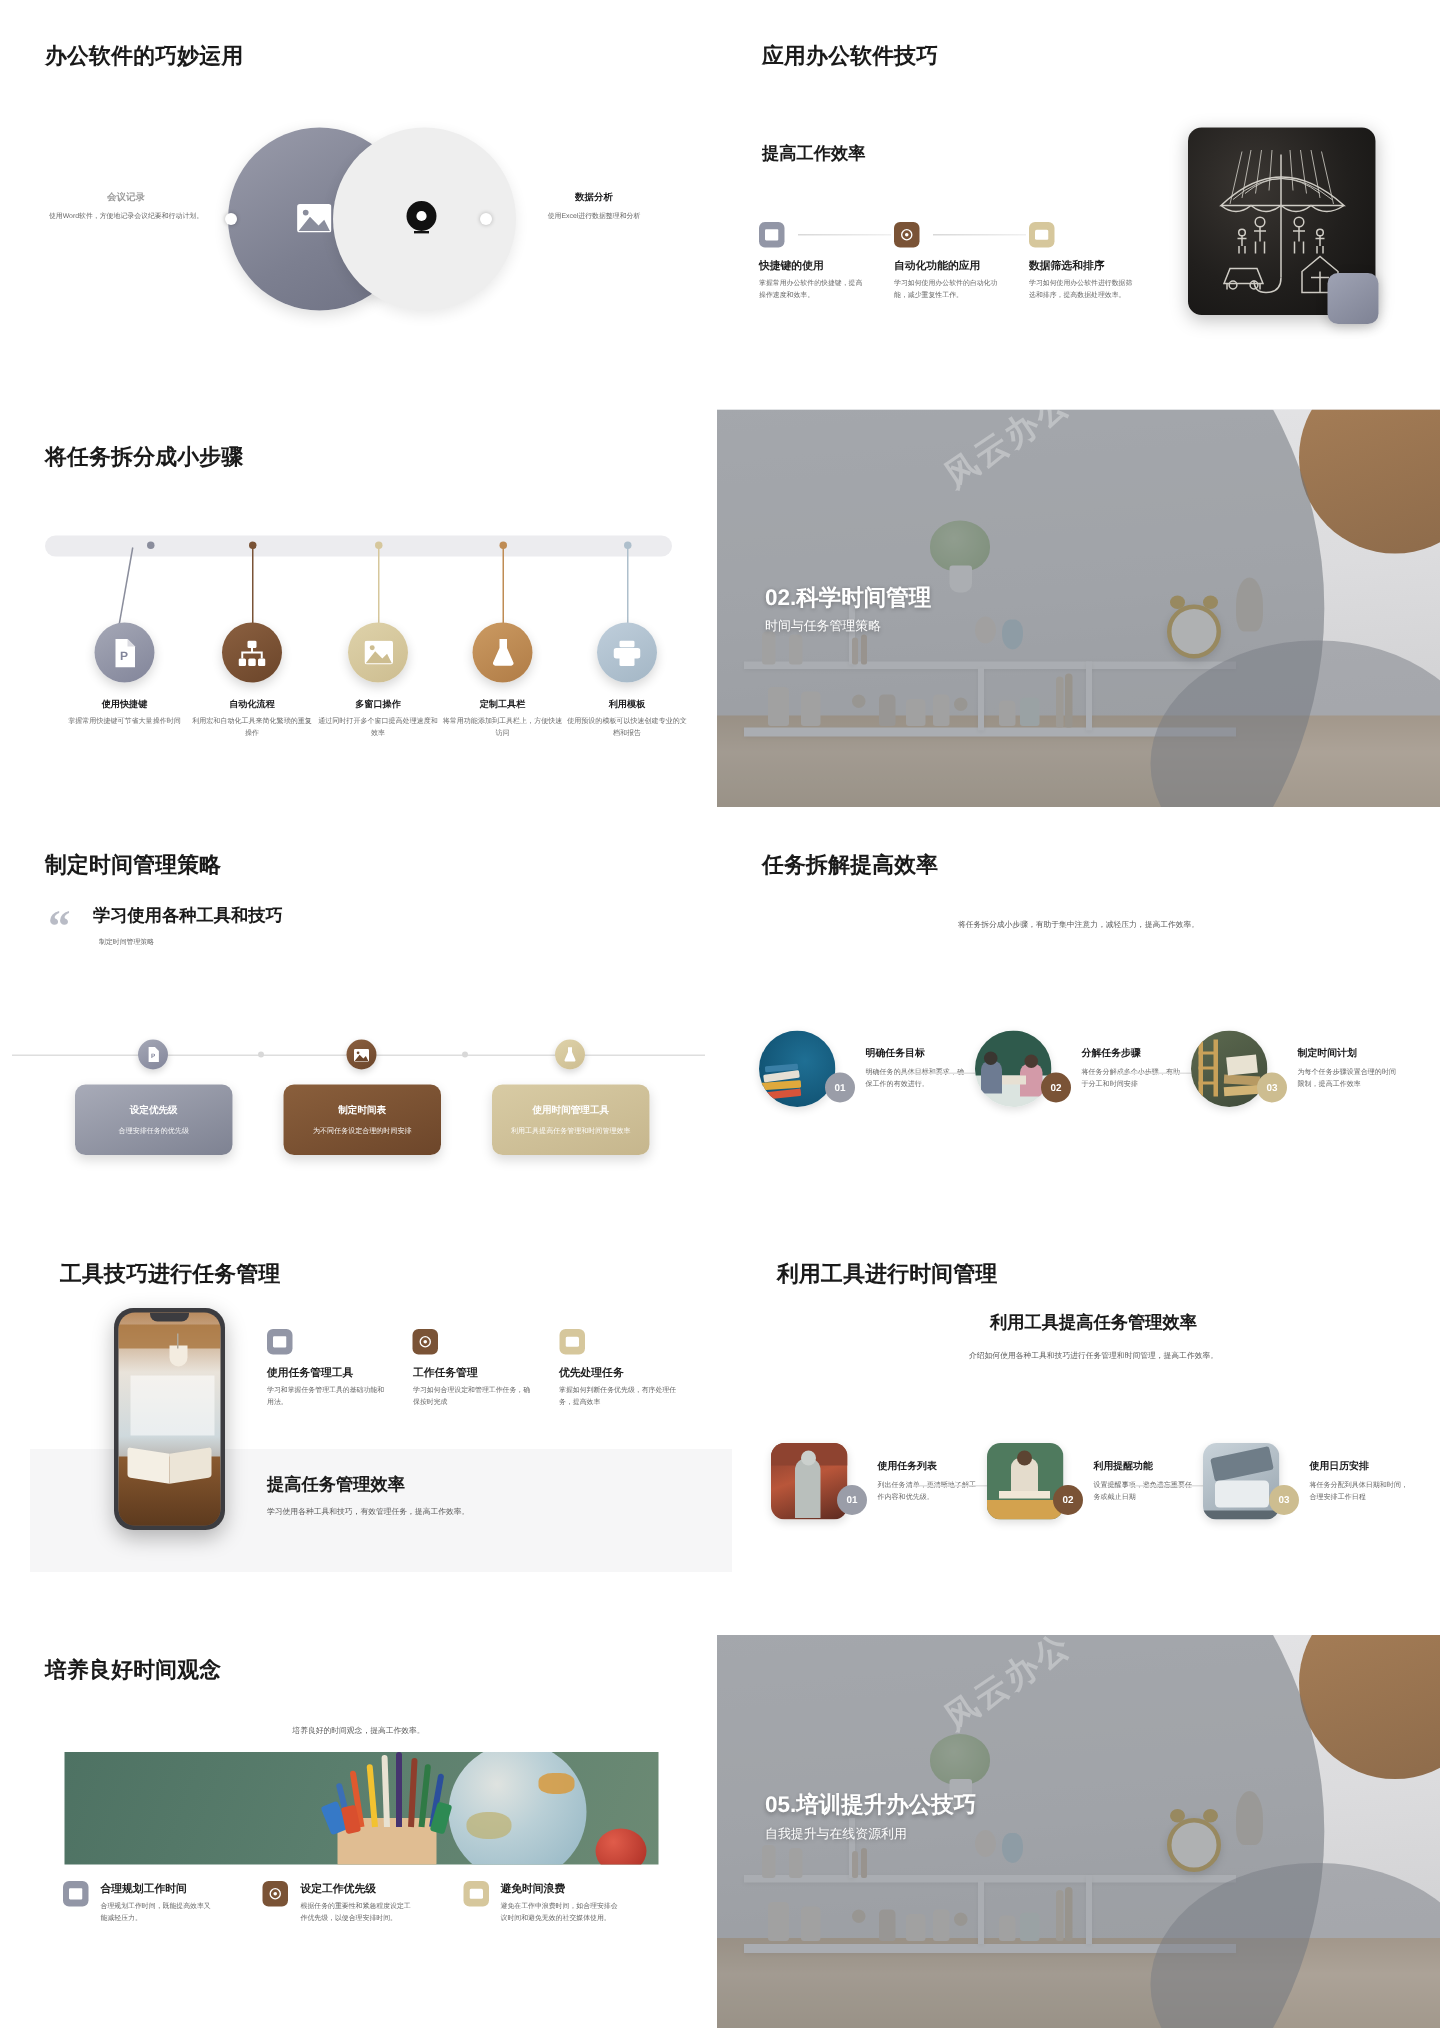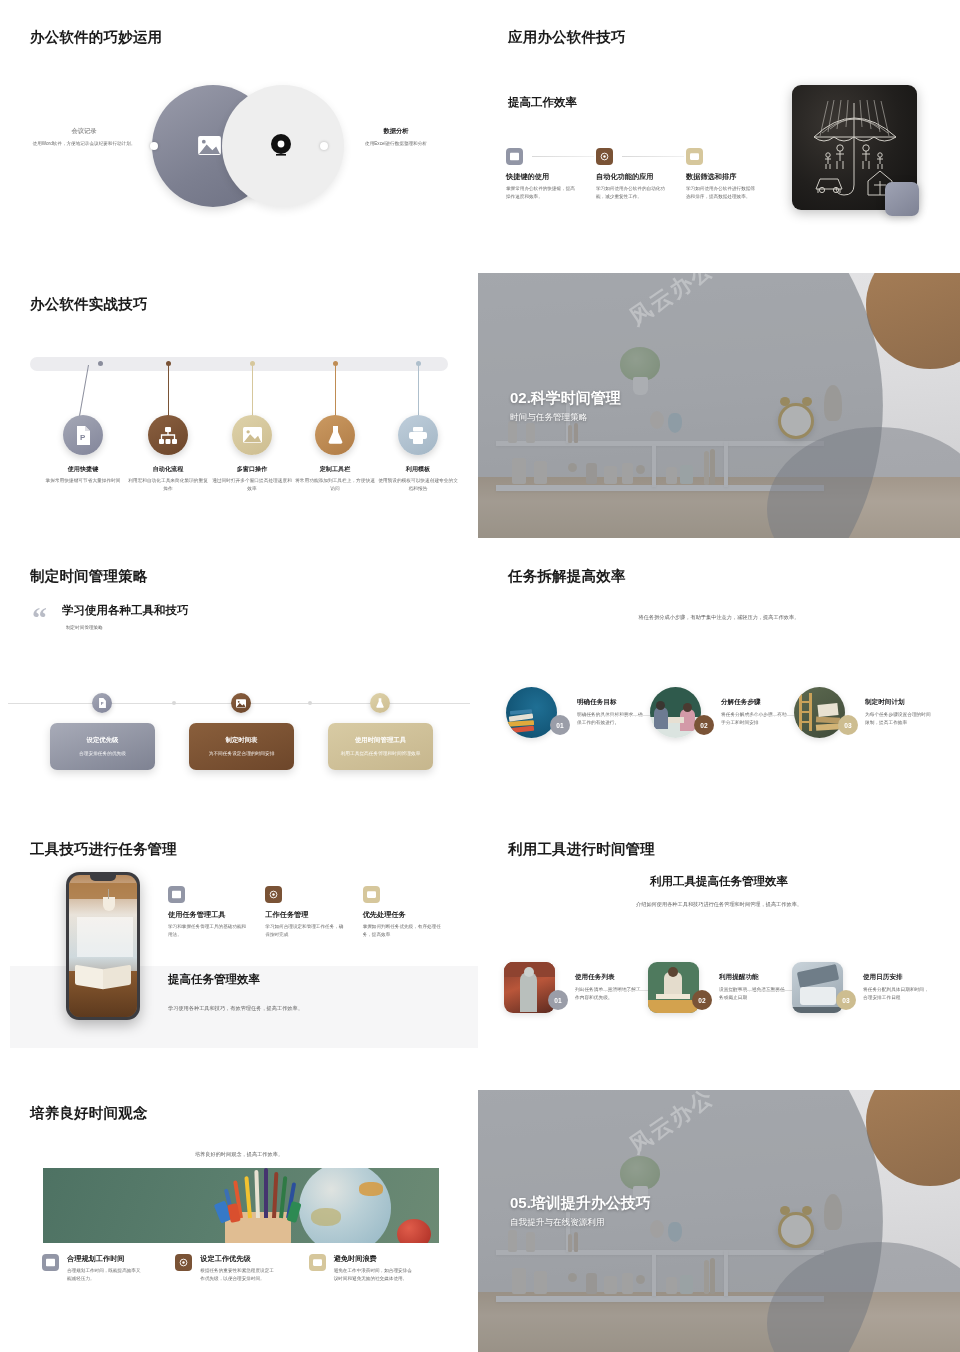--- a/index.html
+++ b/index.html
@@ -19,21 +19,21 @@
     position: absolute;
     background: #ffffff;
     overflow: hidden;
   }
   
   .c-left  { left: 0px;   width: 478px; }
   .c-right { left: 478px; width: 482px; }
   .r1 { top: 0px;    height: 262px; }
   .r2 { top: 273px;  height: 265px; }
   .r3 { top: 551px;  height: 265px; }
-  .r4 { top: 824px;  height: 262px; }
+  .r4 { top: 824px;  height: 262px; margin-left: 10px; }
   .r5 { top: 1090px; height: 262px; }
 
   .title {
     font-size: 14.5px; font-weight: bold; letter-spacing: .2px;
     color: #1a1a1a;
   }
   .h2 {
     font-size: 11.5px; font-weight: bold; color: #1a1a1a;
   }
   .h3 {
@@ -337,21 +337,21 @@
         <div class="body-xs">使用Word软件，方便地记录会议纪要和行动计划。</div>
       </div>
       <div class="venn-label" style="left:340px;top:55px;">
         <div class="lt">数据分析</div>
         <div class="body-xs">使用Excel进行数据整理和分析</div>
       </div>
     </div>
   </div>
 
   <div class="slide c-left r2">
-    <div class="title" style="position:absolute;left:30px;top:22px;">办公软件实战技巧</div>
+    <div class="title" style="position:absolute;left:30px;top:22px;">将任务拆分成小步骤</div>
 
     <div class="rail" style="left:30px;top:84px;width:418px;"></div>
 
     <div class="hang-dot" style="left:98px;top:88px;background:#8a8d9c;"></div>
     <div class="hang-line" style="left:88px;top:92px;height:58px;background:#8a8d9c;transform:rotate(10deg);transform-origin:top;"></div>
     <div class="hang-circle" style="left:63px;top:142px;background:linear-gradient(150deg,#a5a8b6,#82859a);">
       <svg width="17" height="19" viewBox="0 0 17 19" fill="#fff">
           <path d="M2 0 h8 l5 5 v14 H2 Z" fill="#fff"></path>
           <path d="M10 0 l5 5 h-5 Z" fill="#dcdce2"></path>
           <text x="5" y="14" font-size="8" font-family="Liberation Sans" fill="#82859a" font-weight="bold">P</text>
@@ -602,21 +602,21 @@
         <div class="sq" style="background:#d6c79c;">
           <svg class="ico-sq-svg" viewBox="0 0 24 18">
               <rect width="24" height="18" rx="3"></rect>
             </svg>
         </div>
         <div class="h3">优先处理任务</div>
         <div class="body-xs" style="width:80px;">掌握如何判断任务优先级，有序处理任务，提高效率</div>
       </div>
     </div>
 
-    <div class="h2" style="position:absolute;left:168px;top:148px;">提高任务管理效率</div>
+    <div class="h2" style="position:absolute;left:168px;top:158px;">提高任务管理效率</div>
     <div class="body-sm" style="position:absolute;left:168px;top:180px;width:250px;">学习使用各种工具和技巧，有效管理任务，提高工作效率。</div>
   </div>
 
   <div class="slide c-right r4">
     <div class="title" style="position:absolute;left:30px;top:16px;">利用工具进行时间管理</div>
     <div class="h2" style="position:absolute;left:0;right:0;top:50px;text-align:center;">利用工具提高任务管理效率</div>
     <div class="body-sm" style="position:absolute;left:146px;width:190px;top:76px;text-align:center;">介绍如何使用各种工具和技巧进行任务管理和时间管理，提高工作效率。</div>
 
     <div class="numitem" style="position:absolute;left:26px;top:138px;">
       <div class="photo-circ" style="border-radius:9px;">

